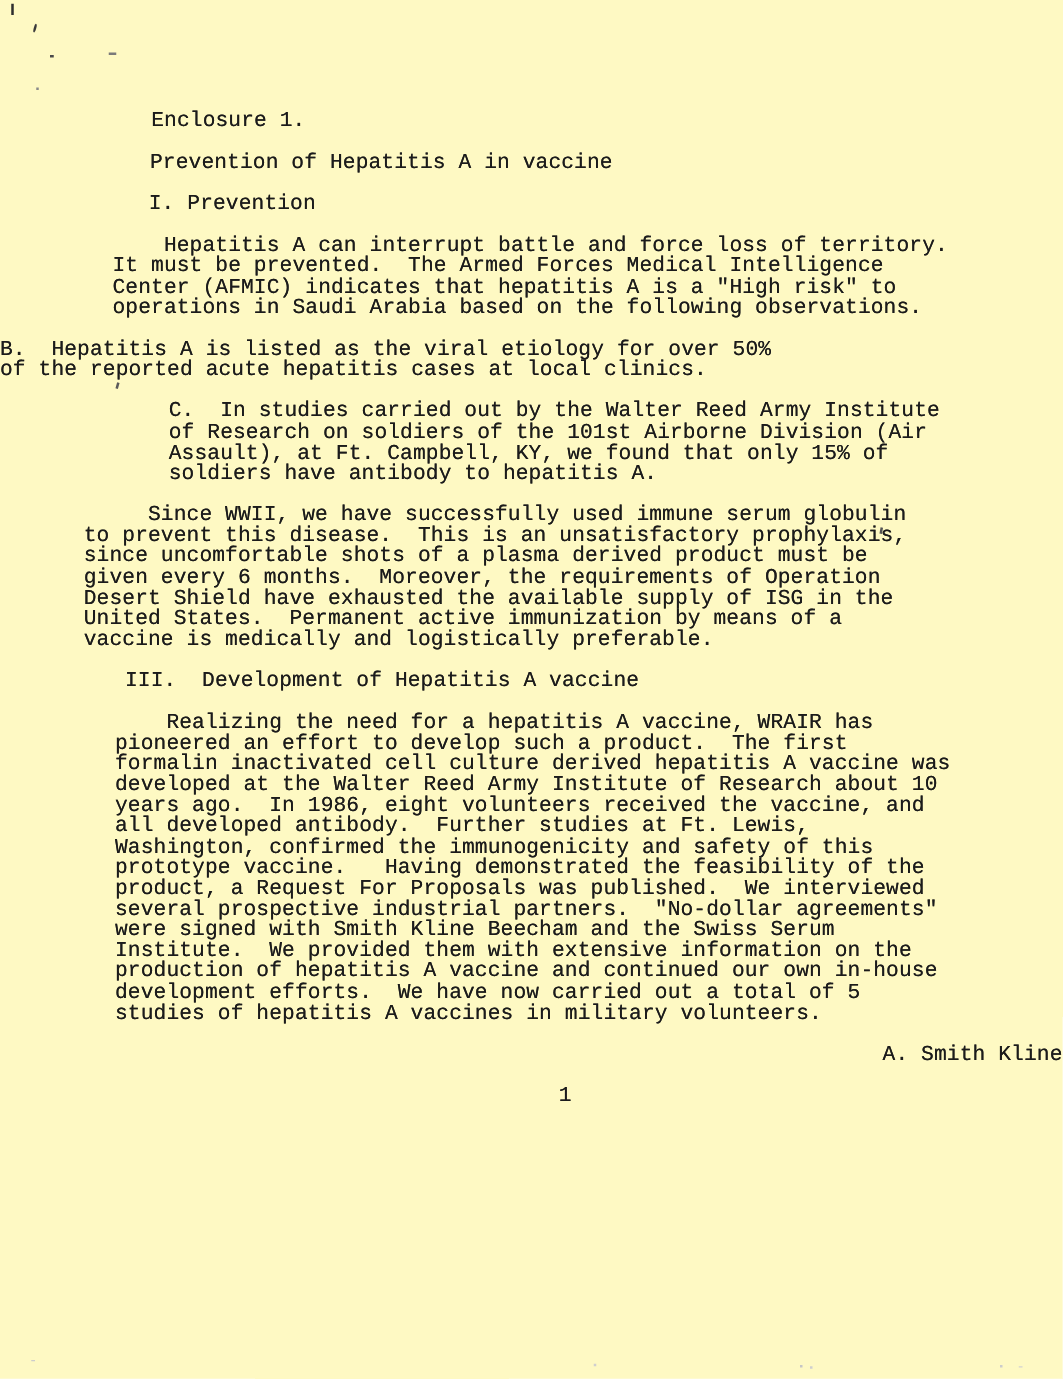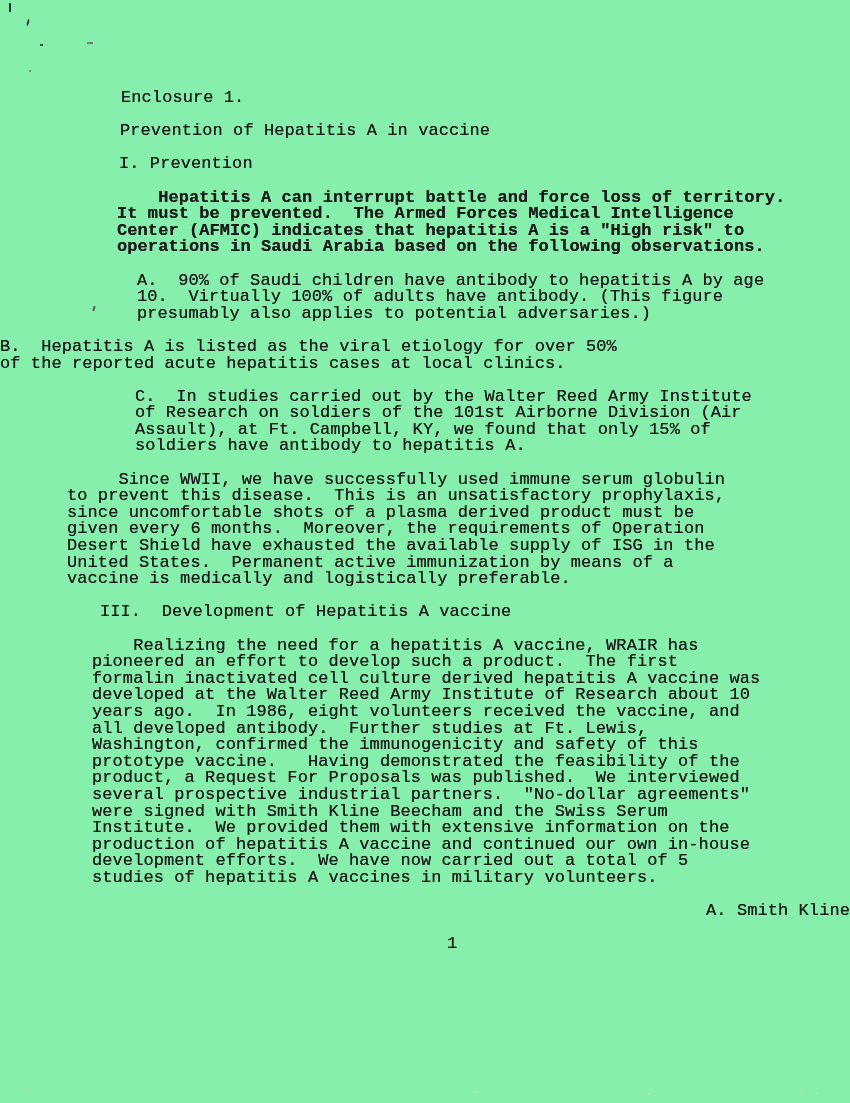--- a/index.html
+++ b/index.html
@@ -10,21 +10,21 @@
   body {
     width: 850px;
     height: 1103px;
     position: relative;
     overflow: hidden;
     font-family: "Liberation Mono", "DejaVu Sans Mono", monospace;
   }
   .page {
     position: absolute;
     inset: 0;
-    background: #86efac;
+    background: #fef9c3;
   }
   .typescript {
     position: absolute;
     left: 0;
     top: 90px;
     width: 850px;
   }
   .typed-block {
     font-family: "Liberation Mono", "DejaVu Sans Mono", monospace;
     font-size: 17px;
@@ -32,21 +32,21 @@
     letter-spacing: 0.08px;
     color: #1b1b1b;
     text-shadow: 0 0 0.5px rgba(25,25,25,0.85);
     white-space: pre;
     margin: 0 0 16.6px 0;
   }
   
   .b0  { margin-left: 121px; }
   .b1  { margin-left: 120px; }
   .b2  { margin-left: 119px; }
-  .b3  { margin-left: 117px; font-weight: bold; }
+  .b3  { margin-left: 90px; }
   .b4  { margin-left: 137px; }
   .b5  { }
   .b6  { margin-left: 135px; }
   .b7  { margin-left: 101px; }
   .b8  { margin-left: 67px;  }
   .b9  { margin-left: 100px;  }
   .b10 { margin-left: 92px;  }
   .b11 { margin-left: 153px; text-align: right; }
   .b12 { margin-left: 447px; }
 
@@ -86,23 +86,20 @@
   <div class="artifact a-s6"></div>
 
   <main class="typescript">
     <pre class="typed-block b0">Enclosure 1.</pre>
     <pre class="typed-block b1">Prevention of Hepatitis A in vaccine</pre>
     <pre class="typed-block b2">I. Prevention</pre>
     <pre class="typed-block b3">    Hepatitis A can interrupt battle and force loss of territory.
 It must be prevented.  The Armed Forces Medical Intelligence
 Center (AFMIC) indicates that hepatitis A is a "High risk" to
 operations in Saudi Arabia based on the following observations.</pre>
-    <pre class="typed-block b4">A.  90% of Saudi children have antibody to hepatitis A by age
-10.  Virtually 100% of adults have antibody. (This figure
-presumably also applies to potential adversaries.)</pre>
     <pre class="typed-block b5">B.  Hepatitis A is listed as the viral etiology for over 50%
 of the reported acute hepatitis cases at local clinics.</pre>
     <pre class="typed-block b6">C.  In studies carried out by the Walter Reed Army Institute
 of Research on soldiers of the 101st Airborne Division (Air
 Assault), at Ft. Campbell, KY, we found that only 15% of
 soldiers have antibody to hepatitis A.</pre>
     <pre class="typed-block b8">     Since WWII, we have successfully used immune serum globulin
 to prevent this disease.  This is an unsatisfactory prophylaxis,
 since uncomfortable shots of a plasma derived product must be
 given every 6 months.  Moreover, the requirements of Operation

